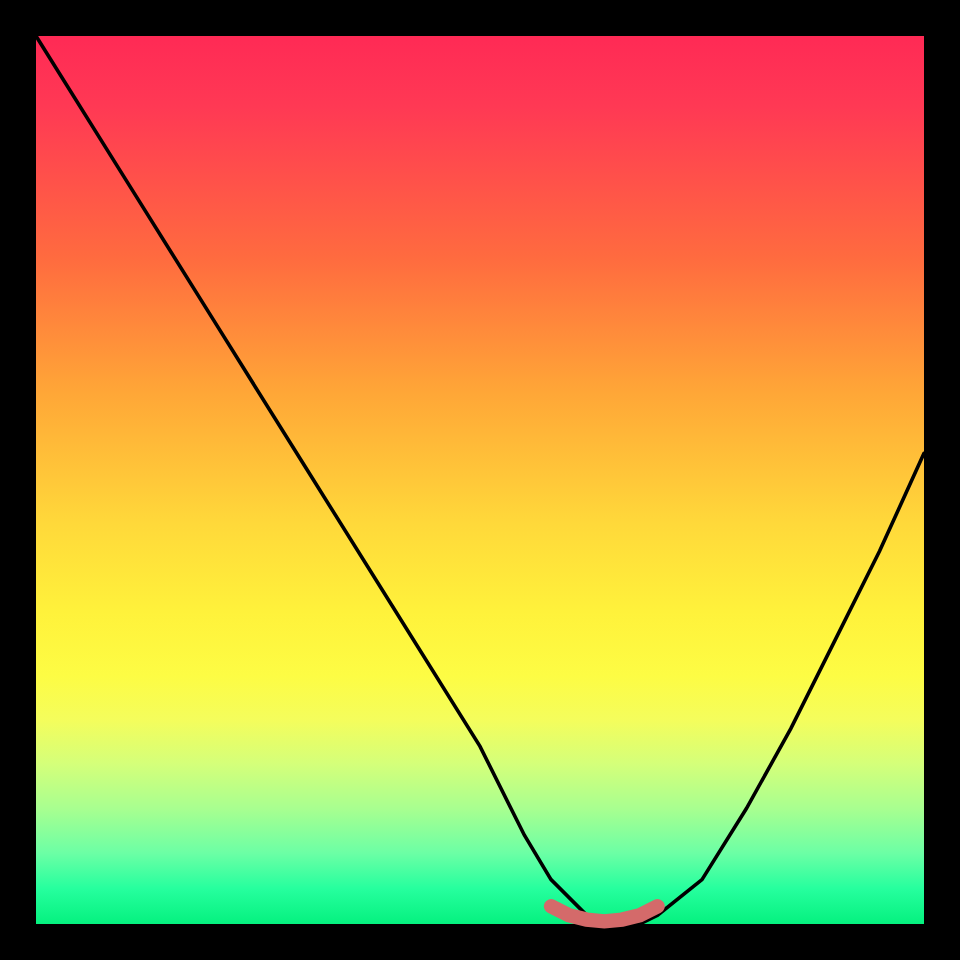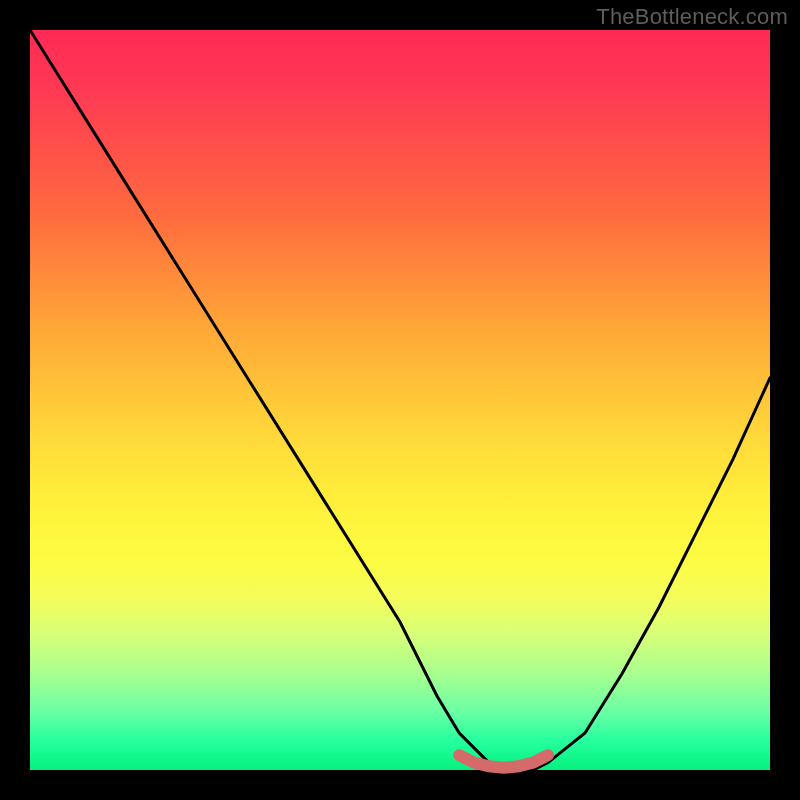--- a/index.html
+++ b/index.html
@@ -55,21 +55,20 @@
     top: 0;
     width: 740px;
     height: 740px;
     overflow: visible;
   }
 </style>
 </head>
 <body>
 
 <div class="frame">
-  <div class="watermark">TheBottleneck.com</div>
 
   <div class="plot">
     <svg class="curve" viewBox="0 0 740 740" preserveAspectRatio="none">
       <path d="M0.0 0.0 L74.0 118.4 L148.0 236.8 L222.0 355.2 L296.0 473.6 L370.0 592.0 L407.0 666.0 L429.2 703.0 L458.8 732.6 L481.0 740.0 L503.2 740.0 L518.0 732.6 L555.0 703.0 L592.0 643.8 L629.0 577.2 L666.0 503.2 L703.0 429.2 L740.0 347.8" fill="none" stroke="#000000" stroke-width="3" stroke-linecap="round"></path>
       <path d="M429.2 725.2 L444.0 732.6 L458.8 736.3 L473.6 737.8 L488.4 736.3 L503.2 732.6 L518.0 725.2" fill="none" stroke="#d46a6a" stroke-width="12" stroke-linecap="round"></path>
     </svg>
   </div>
 </div>
 
 </body></html>

